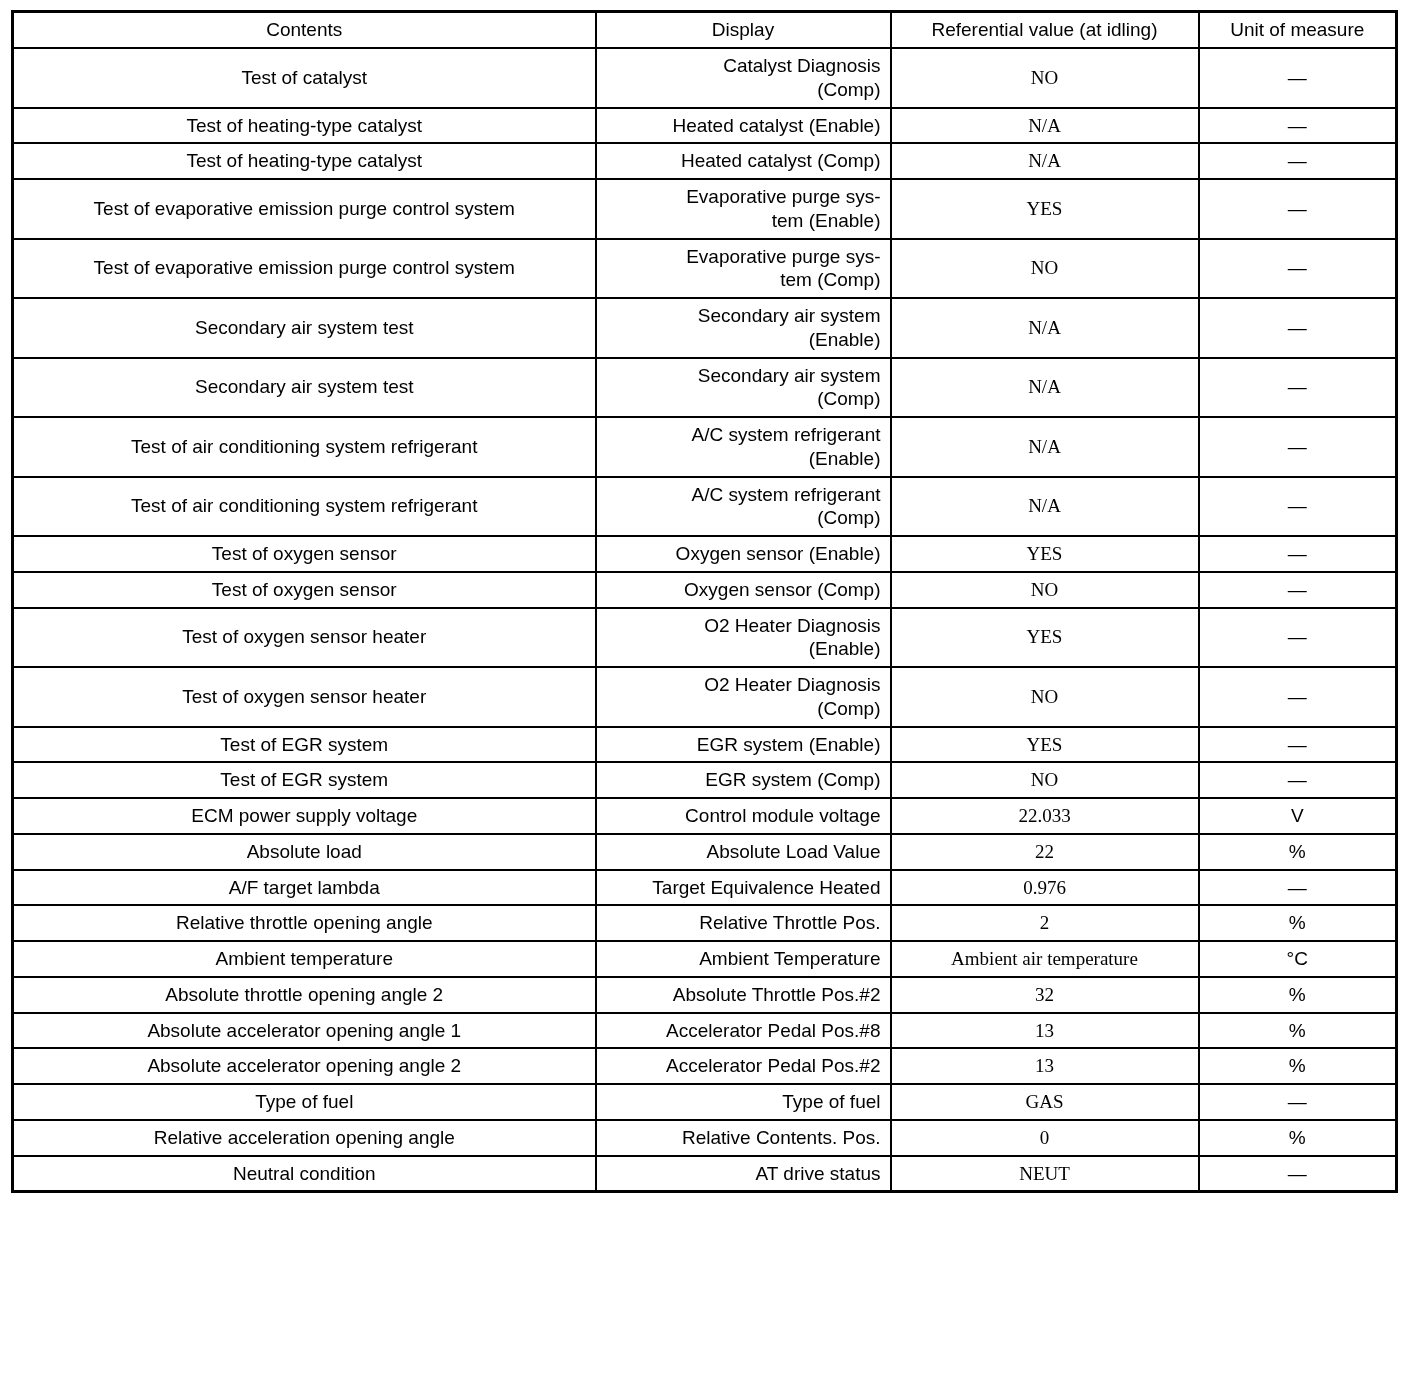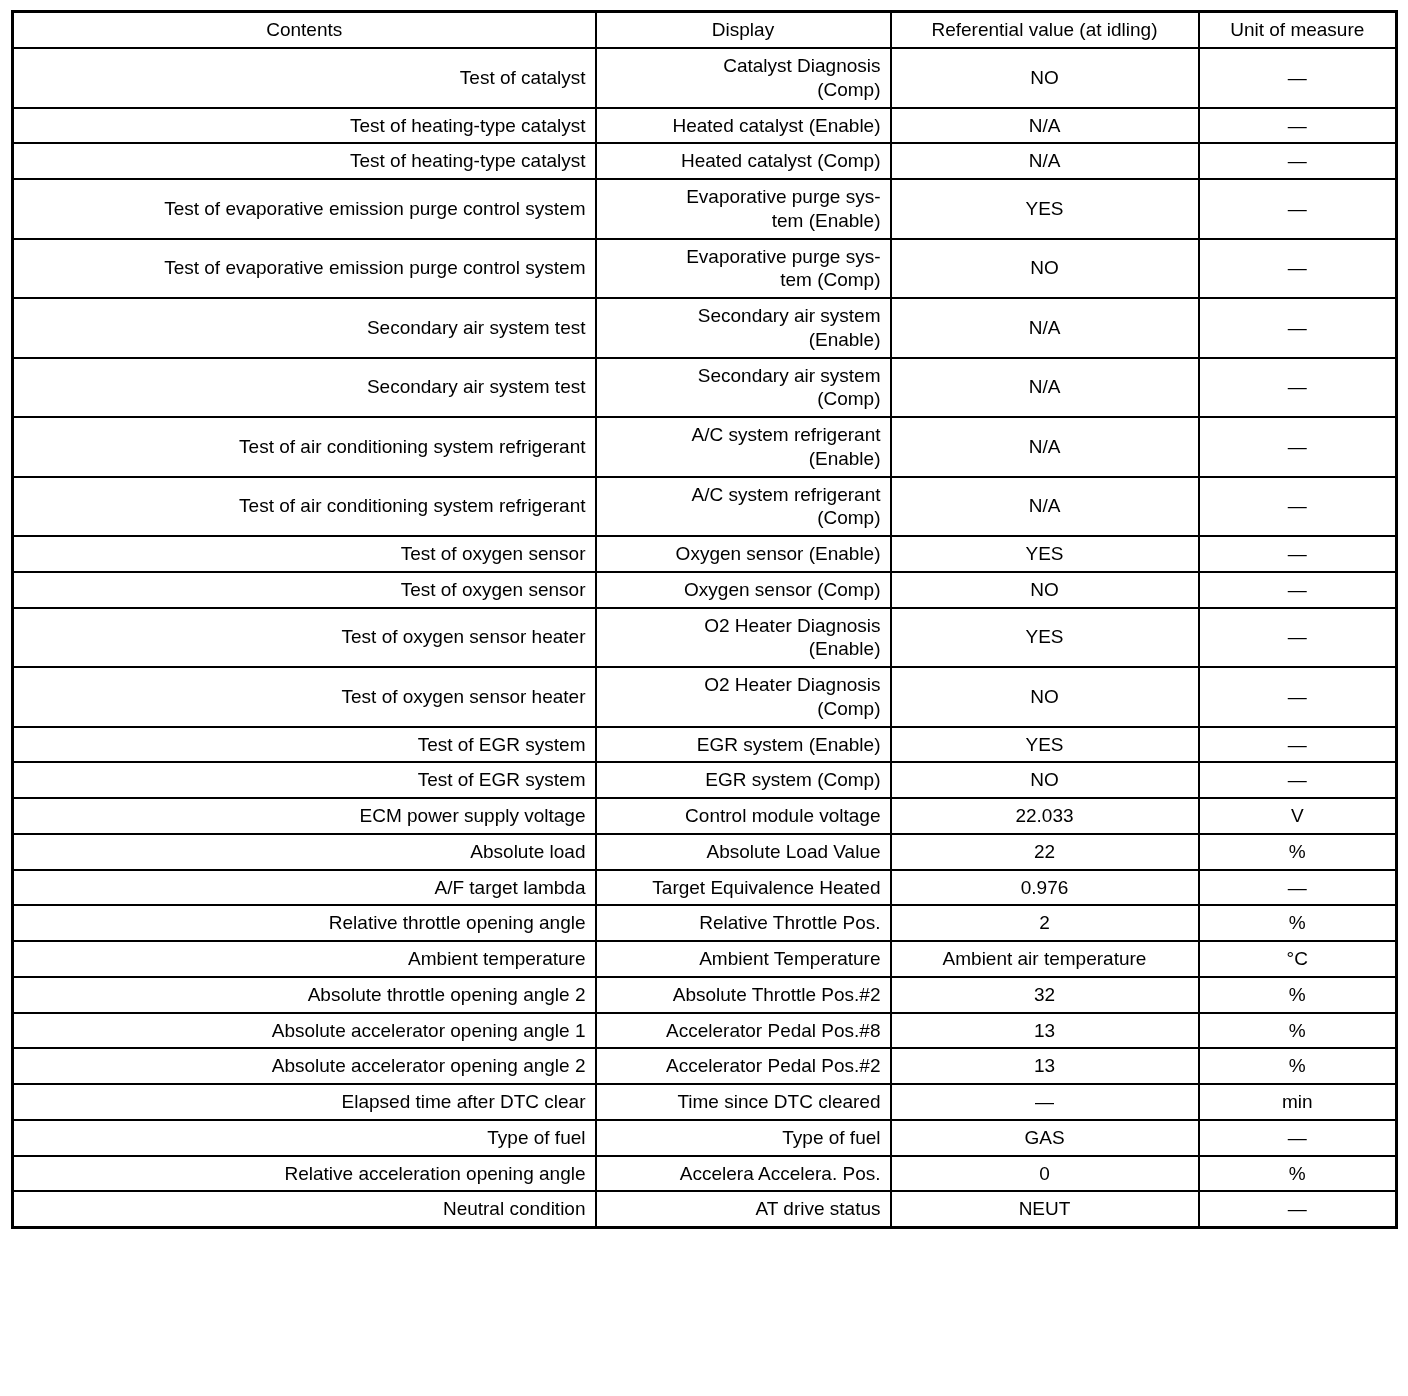--- a/index.html
+++ b/index.html
@@ -33,29 +33,30 @@
     line-height: 1.25;
     vertical-align: middle;
     font-weight: 400;
     overflow: hidden;
   }
   table.diag th {
     text-align: center;
     height: 24px;
   }
   td.col-contents {
-    text-align: right;
+    text-align: center;
     white-space: pre-line;
   }
   td.col-display {
     text-align: right;
     white-space: pre-line;
   }
   td.col-value {
     text-align: center;
+    font-family: Liberation Serif, serif;
   }
   td.col-unit {
     text-align: center;
   }
 </style>
 </head>
 <body>
 
 <div class="page">
   <table class="diag">
@@ -215,34 +216,28 @@
           <td class="col-value">13</td>
           <td class="col-unit">%</td>
         </tr>
         <tr>
           <td class="col-contents">Absolute accelerator opening angle 2</td>
           <td class="col-display">Accelerator Pedal Pos.#2</td>
           <td class="col-value">13</td>
           <td class="col-unit">%</td>
         </tr>
         <tr>
-          <td class="col-contents">Elapsed time after DTC clear</td>
-          <td class="col-display">Time since DTC cleared</td>
-          <td class="col-value">—</td>
-          <td class="col-unit">min</td>
-        </tr>
-        <tr>
           <td class="col-contents">Type of fuel</td>
           <td class="col-display">Type of fuel</td>
           <td class="col-value">GAS</td>
           <td class="col-unit">—</td>
         </tr>
         <tr>
           <td class="col-contents">Relative acceleration opening angle</td>
-          <td class="col-display">Accelera Accelera. Pos.</td>
+          <td class="col-display">Relative Contents. Pos.</td>
           <td class="col-value">0</td>
           <td class="col-unit">%</td>
         </tr>
         <tr>
           <td class="col-contents">Neutral condition</td>
           <td class="col-display">AT drive status</td>
           <td class="col-value">NEUT</td>
           <td class="col-unit">—</td>
         </tr>
       </tbody>

